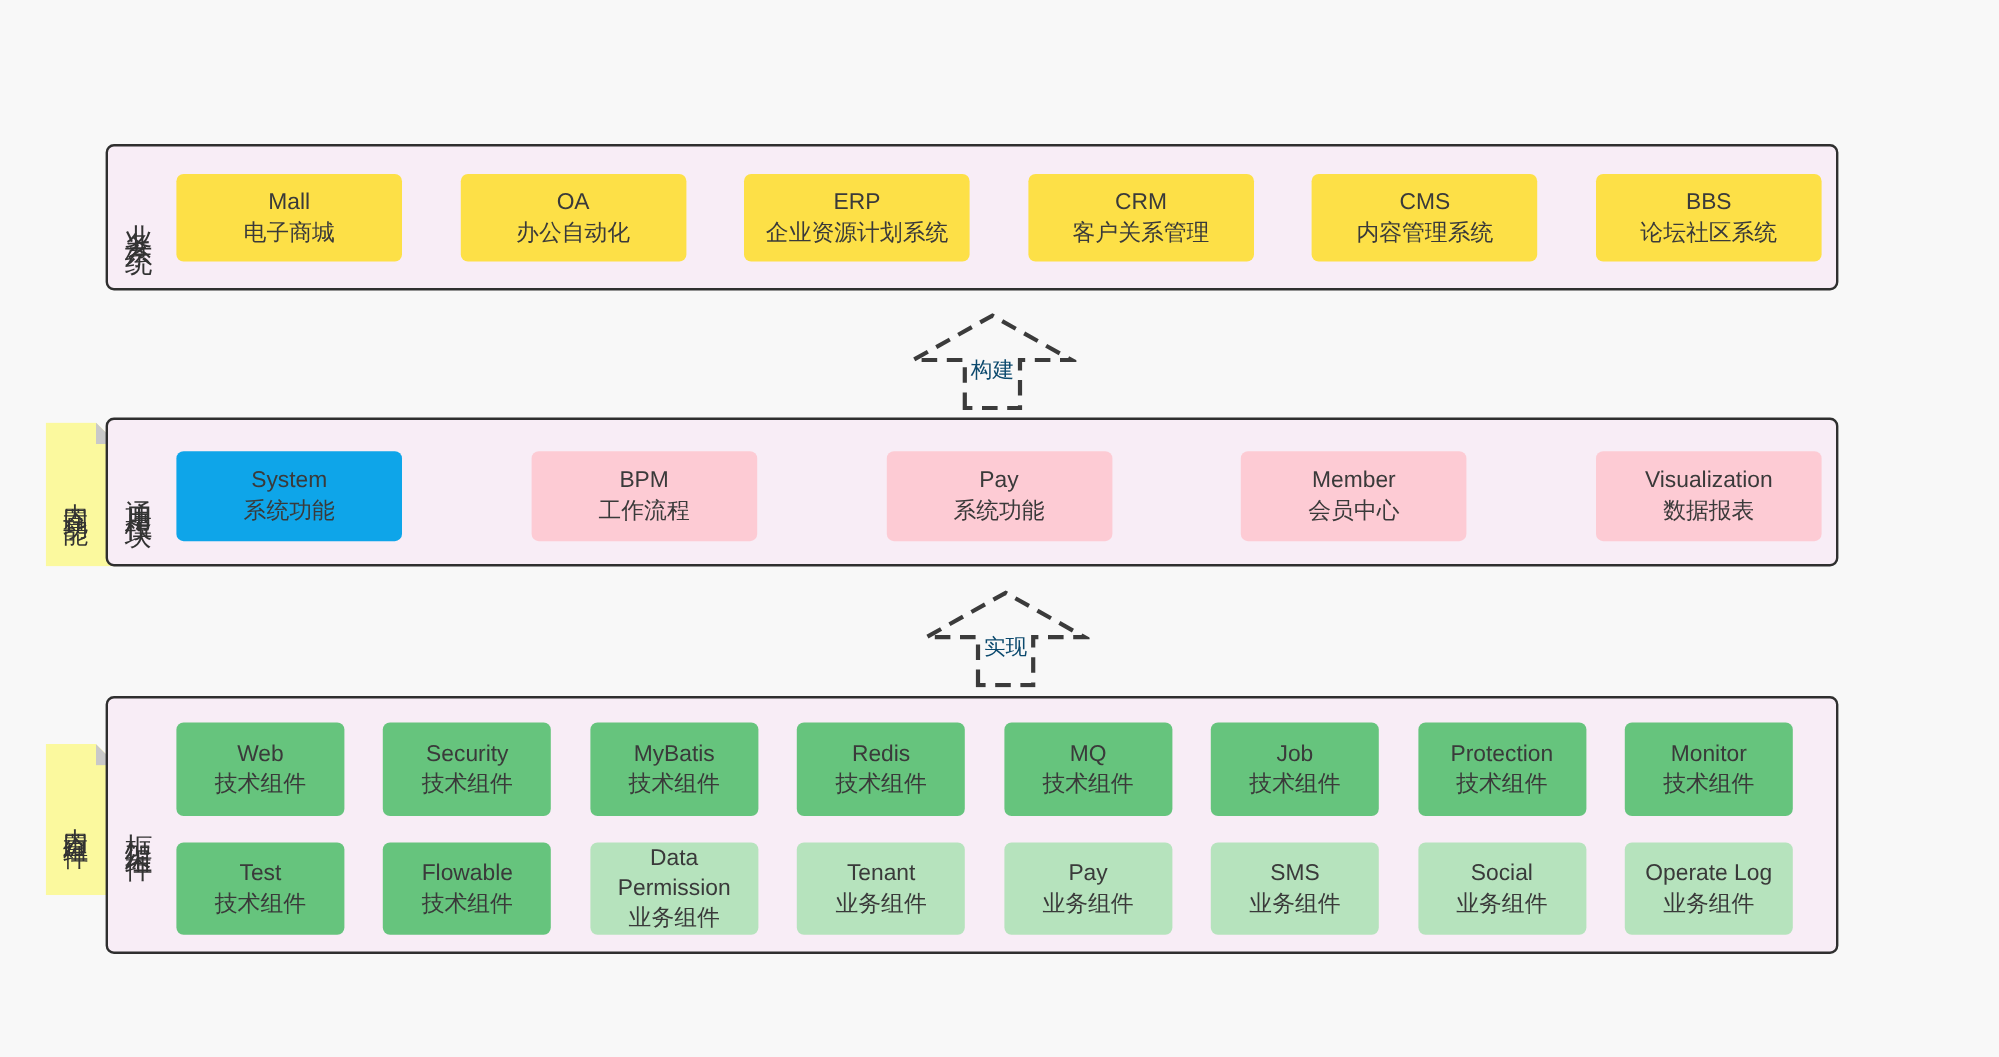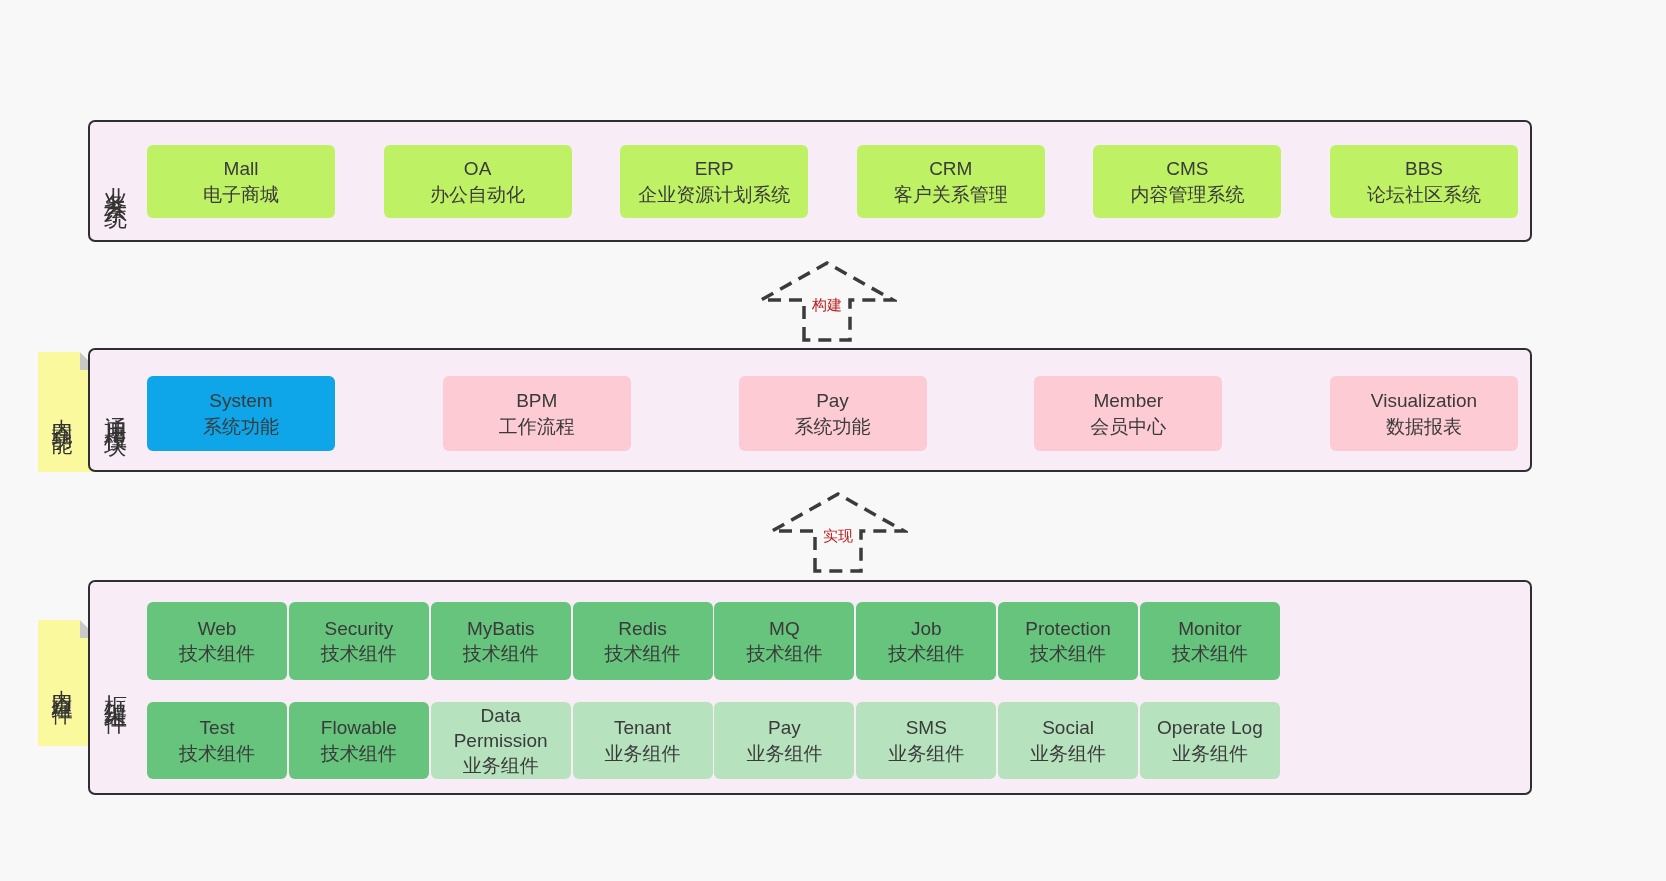--- a/index.html
+++ b/index.html
@@ -16,32 +16,32 @@
   }
   .vlabel{
     position:absolute;left:11px;top:50%;transform:translateY(-50%);
     writing-mode:vertical-rl;text-orientation:upright;
     font-size:23px;letter-spacing:6px;color:#333;white-space:nowrap;
   }
   .boxrow{
     position:absolute;left:57px;display:flex;justify-content:space-between;
   }
   .row6{width:1371px;}
-  .row8{width:1133px;}
+  .row8{width:1347px;}
   .box{
     box-sizing:border-box;border-radius:6px;
     display:flex;flex-direction:column;justify-content:center;align-items:center;
     text-align:center;font-size:19px;line-height:1.32;color:#3a3a3a;
     padding:2px 4px;
   }
   .b6{width:188px;height:73px;}
   .b6b{width:188px;height:75px;}
   .b8{width:140px;height:78px;}
   .b8b{width:140px;height:77px;}
-  .blue{background:#bef264;}
+  .blue{background:#fde047;}
   .red{background:#0ea5e9;}
   .pink{background:#fdcbd4;}
   .green{background:#66c47d;}
   .lgreen{background:#b6e3bd;}
   .sticky{
     position:absolute;width:60px;box-sizing:border-box;
     background:#fbf99e;z-index:1;
     clip-path:polygon(0 0,calc(100% - 18px) 0,100% 18px,100% 100%,0 100%);
     display:flex;align-items:center;justify-content:center;
   }
@@ -51,21 +51,21 @@
     clip-path:polygon(0 0,100% 100%,0 100%);
   }
   .sticky-text{
     writing-mode:vertical-rl;text-orientation:upright;
     font-size:21px;letter-spacing:5px;color:#333;margin-left:-12px;
   }
   .arrow{position:absolute;width:140px;height:86px;z-index:3;}
   .arrow svg{position:absolute;left:0;top:0;}
   .arrow-label{
     position:absolute;left:50%;top:40px;transform:translateX(-50%);
-    background:#f8f8f8;padding:0 2px;font-size:15px;color:#b91c1c;white-space:nowrap;
+    background:#f8f8f8;padding:0 2px;font-size:18px;color:#0c4a6e;white-space:nowrap;
   }
 </style>
 </head>
 <body>
 
 <div class="canvas">
 
   <section class="panel" style="top:120px;height:122px;">
     <div class="vlabel">业务系统</div>
     <div class="boxrow row6" style="top:23px;">

